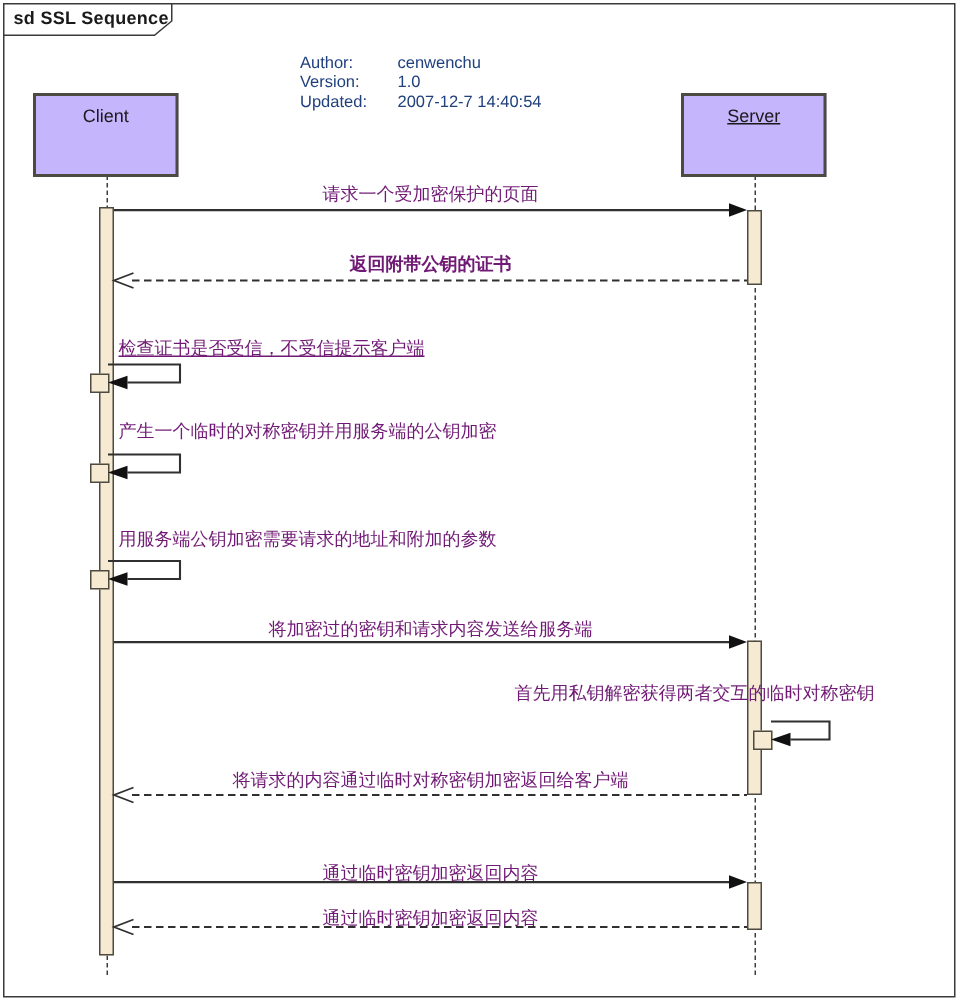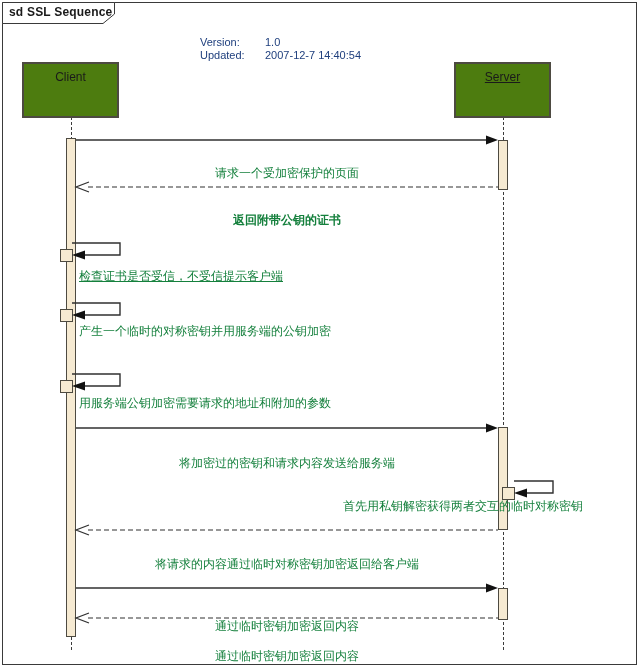--- a/index.html
+++ b/index.html
@@ -9,44 +9,48 @@
   
   .frame{left:2px;top:2px;width:633px;height:661px;border:1px solid #3a3a3a;background:#fff;z-index:0;}
   .tab{left:2px;top:2px;width:114px;height:23px;z-index:5;}
   .tab-label{left:9px;top:5px;font-size:12px;font-weight:bold;letter-spacing:.2px;z-index:6;white-space:nowrap;}
   
   .meta{left:200px;top:36px;z-index:4;font-size:11px;line-height:12.8px;color:#20407e;}
   .meta-row{display:flex;}
   .meta-label{width:65px;}
   .meta-value{white-space:nowrap;}
   
-  .head-box{width:93px;height:46px;background:#4d7c0f;border:2px solid #4d4a41;
+  .head-box{width:93px;height:46px;background:#c4b5fd;border:2px solid #4d4a41;
             text-align:center;padding-top:6px;font-size:12px;z-index:2;}
   
   .lifeline{width:0;border-left:1px dashed #3c3c3c;z-index:1;}
   
   .bar{background:#f6ead2;border:1px solid #4d4a41;z-index:2;}
   .sq{width:11px;height:11px;background:#f6ead2;border:1px solid #4d4a41;z-index:3;}
   
   .overlay{left:0;top:0;z-index:4;pointer-events:none;}
   
-  .msg{font-size:12px;white-space:nowrap;z-index:5;color:#15803d;margin-top:44px;}
+  .msg{font-size:12px;white-space:nowrap;z-index:5;color:#701a75;}
   .msg.centered{width:422px;left:76px;text-align:center;}
 </style>
 </head>
 <body>
 
 <div class="abs frame"></div>
 
 <svg class="abs tab" width="114" height="23">
   <polygon points="0.5,0.5 112.5,0.5 112.5,12 101,21.5 0.5,21.5" fill="#ffffff" stroke="#3a3a3a" stroke-width="1"></polygon>
 </svg>
 <div class="abs tab-label">sd SSL Sequence</div>
 
 <div class="abs meta">
+  <div class="meta-row">
+    <div class="meta-label">Author:</div>
+    <div class="meta-value">cenwenchu</div>
+  </div>
   <div class="meta-row">
     <div class="meta-label">Version:</div>
     <div class="meta-value">1.0</div>
   </div>
   <div class="meta-row">
     <div class="meta-label">Updated:</div>
     <div class="meta-value">2007-12-7 14:40:54</div>
   </div>
 </div>
 

